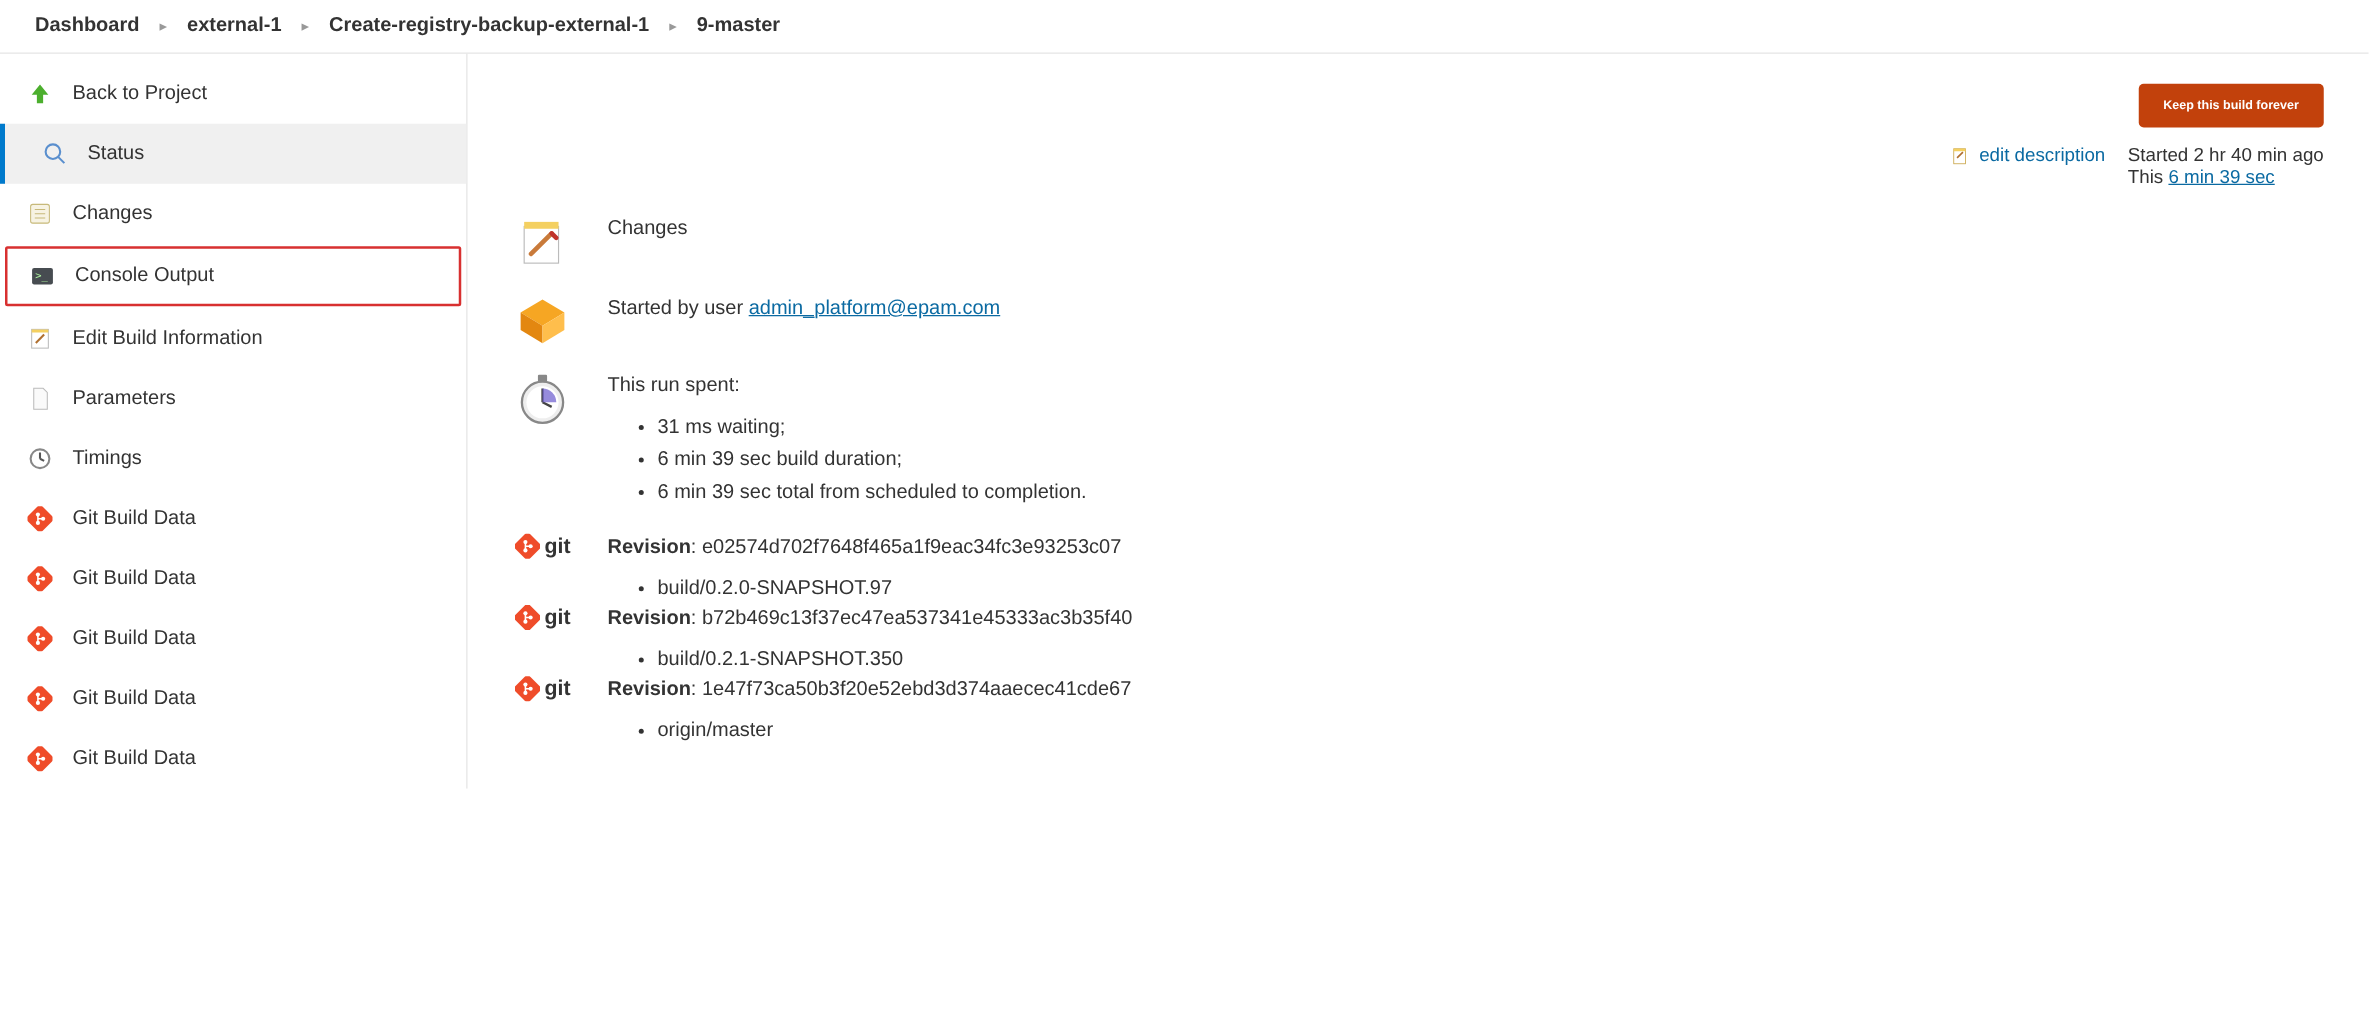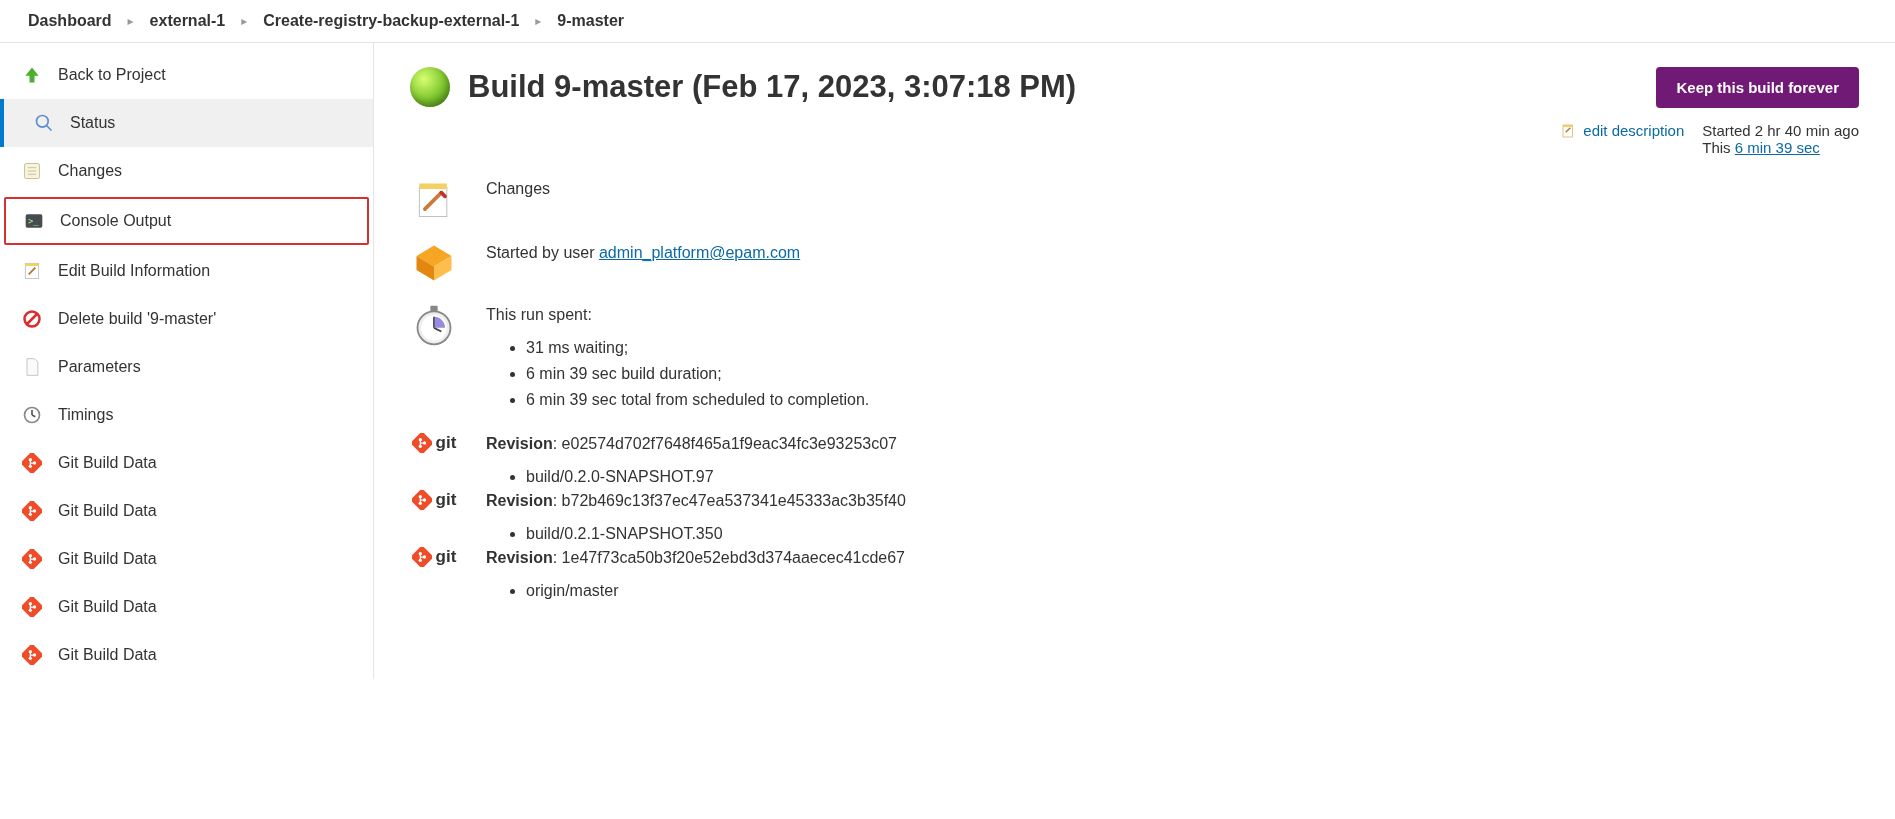--- a/index.html
+++ b/index.html
@@ -27,22 +27,22 @@
   .main { flex: 1; padding: 24px 36px; }
   .header-row { display: flex; align-items: flex-start; gap: 24px; }
   .header-left { flex: 1; }
   .title-line { display: flex; align-items: center; gap: 18px; }
   .status-ball { width: 40px; height: 40px; border-radius: 50%; background: radial-gradient(circle at 35% 30%, #d8ff70 0%, #7bc42d 55%, #4d8f1a 100%); box-shadow: inset -2px -4px 6px rgba(0,0,0,0.25); }
   h1.page-title { font-size: 31px; font-weight: 700; color: #333; }
   .description { margin-top: 20px; font-size: 16px; color: #333; }
 
   .header-right { display: flex; flex-direction: column; align-items: flex-end; gap: 14px; }
   .keep-btn {
-    background: #701a75; color: #fff; border: none; padding: 12px 20px;
-    font-size: 15px; font-weight: 600; border-radius: 4px; cursor: pointer;
+    background: #c2410c; color: #fff; border: none; padding: 12px 20px;
+    font-size: 10px; font-weight: 600; border-radius: 4px; cursor: pointer;
     white-space: nowrap;
   }
   .meta-block { font-size: 15px; color: #333; text-align: left; }
   .meta-block .took a { color: #0b6aa2; }
   .edit-desc { display: inline-flex; align-items: center; gap: 6px; font-size: 15px; color: #0b6aa2; cursor: pointer; }
 
   .content-rows { margin-top: 22px; display: flex; flex-direction: column; gap: 20px; }
   .row-block { display: flex; gap: 28px; align-items: flex-start; }
   .row-icon { width: 48px; display: flex; justify-content: center; }
   .row-body { flex: 1; font-size: 16px; color: #333; padding-top: 2px; }
@@ -119,29 +119,20 @@
       <span class="icon-slot">
         <svg width="20" height="20" viewBox="0 0 24 24">
             <rect x="4" y="3" width="16" height="18" fill="#fff" stroke="#bbb"></rect>
             <path d="M4 3 h16 v3 h-16 z" fill="#f4d061"></path>
             <path d="M16 8 l-8 8" stroke="#b07030" stroke-width="2"></path>
           </svg>
       </span>
       <span>Edit Build Information</span>
     </div>
 
-    <div class="sidebar-item">
-      <span class="icon-slot">
-        <svg width="20" height="20" viewBox="0 0 24 24">
-            <circle cx="12" cy="12" r="9" fill="none" stroke="#de2b2b" stroke-width="3"></circle>
-            <line x1="6" y1="18" x2="18" y2="6" stroke="#de2b2b" stroke-width="3"></line>
-          </svg>
-      </span>
-      <span>Delete build '9-master'</span>
-    </div>
 
     <div class="sidebar-item">
       <span class="icon-slot">
         <svg width="20" height="20" viewBox="0 0 24 24">
             <path d="M6 2 h9 l4 4 v16 h-13 z" fill="#fafafa" stroke="#bbb"></path>
           </svg>
       </span>
       <span>Parameters</span>
     </div>
 
@@ -216,24 +207,20 @@
       </span>
       <span>Git Build Data</span>
     </div>
 
   </div>
 
   <div class="main">
 
     <div class="header-row">
       <div class="header-left">
-        <div class="title-line">
-          <div class="status-ball"></div>
-          <h1 class="page-title">Build 9-master (Feb 17, 2023, 3:07:18 PM)</h1>
-        </div>
       </div>
 
       <div class="header-right">
         <button class="keep-btn">Keep this build forever</button>
         <div style="display:flex; gap:18px; align-items:flex-start;">
           <span class="edit-desc">
             <svg width="16" height="16" viewBox="0 0 24 24">
                 <rect x="3" y="3" width="14" height="18" fill="#fff" stroke="#c9a64a"></rect>
                 <path d="M3 3 h14 v3 h-14 z" fill="#f4d061"></path>
                 <path d="M14 7 l-7 7" stroke="#b07030" stroke-width="2"></path>

